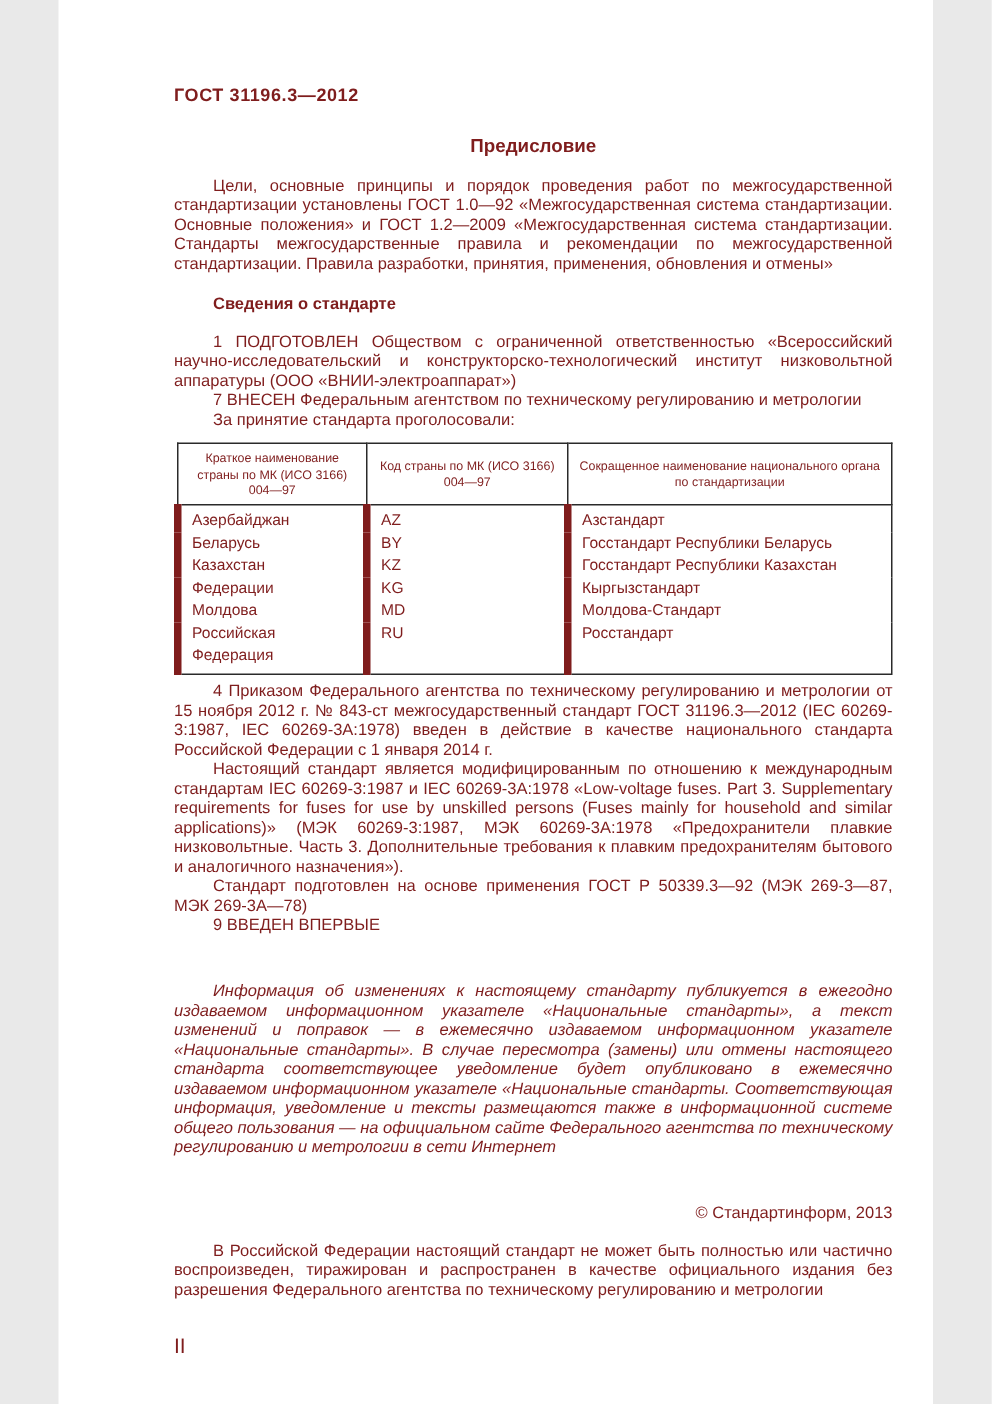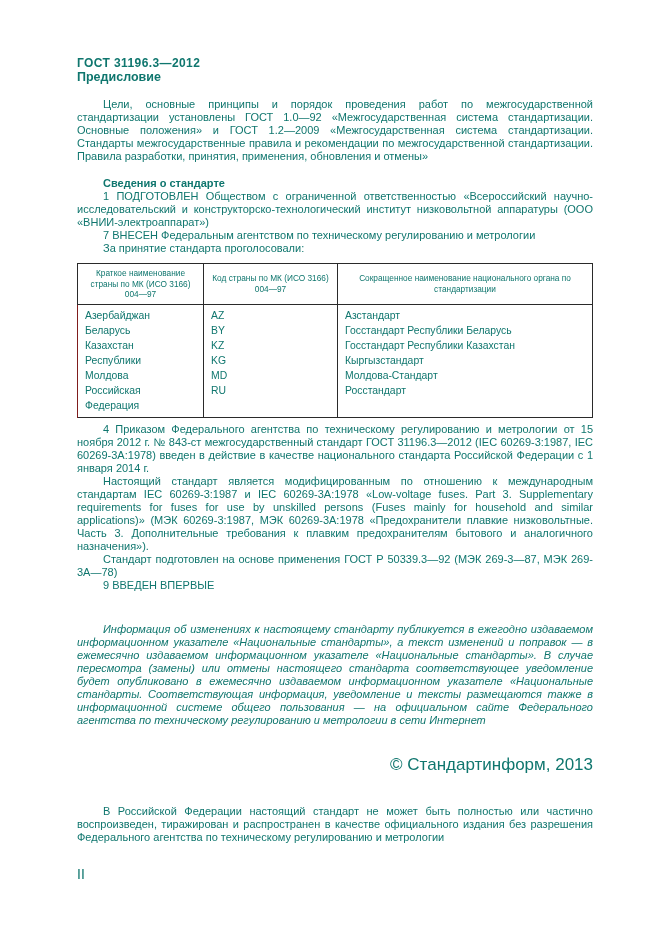--- a/index.html
+++ b/index.html
@@ -1,90 +1,92 @@
 <!DOCTYPE html>
 <html lang="ru"><head>
 <meta charset="utf-8">
 <style>
   html, body { margin: 0; padding: 0; background: #e9e9e9; }
   .page {
-    width: 661px;
+    width: 583px;
     height: 936px;
     margin: 0 auto;
     background: #ffffff;
     box-sizing: border-box;
-    padding: 56px 68px 0 77px;
+    padding: 56px 27px 0 77px;
     font-family: "Liberation Sans", "DejaVu Sans", sans-serif;
-    color: #0f766e;
+    color: #7f1d1d;
     overflow: hidden;
   }
   p { margin: 0; }
   .doc-number {
     font-size: 12px;
     font-weight: bold;
     letter-spacing: 0.4px;
   }
   .title {
+    margin-top: 20px;
+    text-align: center;
     font-weight: bold;
     font-size: 12.5px;
   }
   .body-text {
     font-size: 11px;
     line-height: 13px;
     text-align: justify;
   }
   .indent { text-indent: 26px; }
   .intro { margin-top: 14px; }
   .subheading {
     margin-top: 14px;
     font-weight: bold;
     font-size: 11px;
     line-height: 13px;
     text-indent: 26px;
   }
-  .items { margin-top: 0; }
+  .items { margin-top: 12px; }
   .voting-table {
     width: 100%;
     margin-top: 8px;
     border-collapse: collapse;
     border: 1.5px solid #2a2a2a;
     table-layout: fixed;
   }
   .voting-table th {
     font-size: 8.3px;
     line-height: 10.5px;
     font-weight: normal;
     text-align: center;
     vertical-align: middle;
     padding: 4px 6px;
     border: 1px solid #2a2a2a;
   }
   .voting-table td {
     font-size: 10.4px;
     line-height: 15px;
-    border-left: 1px solid #7f1d1d;
+    border-left: 5px solid #7f1d1d;
     border-right: 1px solid #2a2a2a;
     padding: 0 7px;
     vertical-align: top;
   }
   .voting-table tbody tr:first-child td { padding-top: 3px; }
   .voting-table tbody tr:last-child td { padding-bottom: 4px; }
   .col-code { text-align: left; }
   .after-table { margin-top: 5px; }
   .notice {
     margin-top: 31px;
     font-style: italic;
   }
   .copyright {
     margin-top: 31px;
     text-align: right;
-    font-size: 17px;
+    font-size: 11px;
     line-height: 13px;
   }
-  .repro { margin-top: 34px; }
+  .repro { margin-top: 12px; }
   .page-num {
     margin-top: 22px;
     font-size: 14px;
   }
 </style>
 </head>
 <body>
 
 <div class="page">
 
@@ -125,21 +127,21 @@
         <td>Беларусь</td>
         <td class="col-code">BY</td>
         <td>Госстандарт Республики Беларусь</td>
       </tr>
       <tr>
         <td>Казахстан</td>
         <td class="col-code">KZ</td>
         <td>Госстандарт Республики Казахстан</td>
       </tr>
       <tr>
-        <td>Республики</td>
+        <td>Федерации</td>
         <td class="col-code">KG</td>
         <td>Кыргызстандарт</td>
       </tr>
       <tr>
         <td>Молдова</td>
         <td class="col-code">MD</td>
         <td>Молдова-Стандарт</td>
       </tr>
       <tr>
         <td>Российская Федерация</td>

